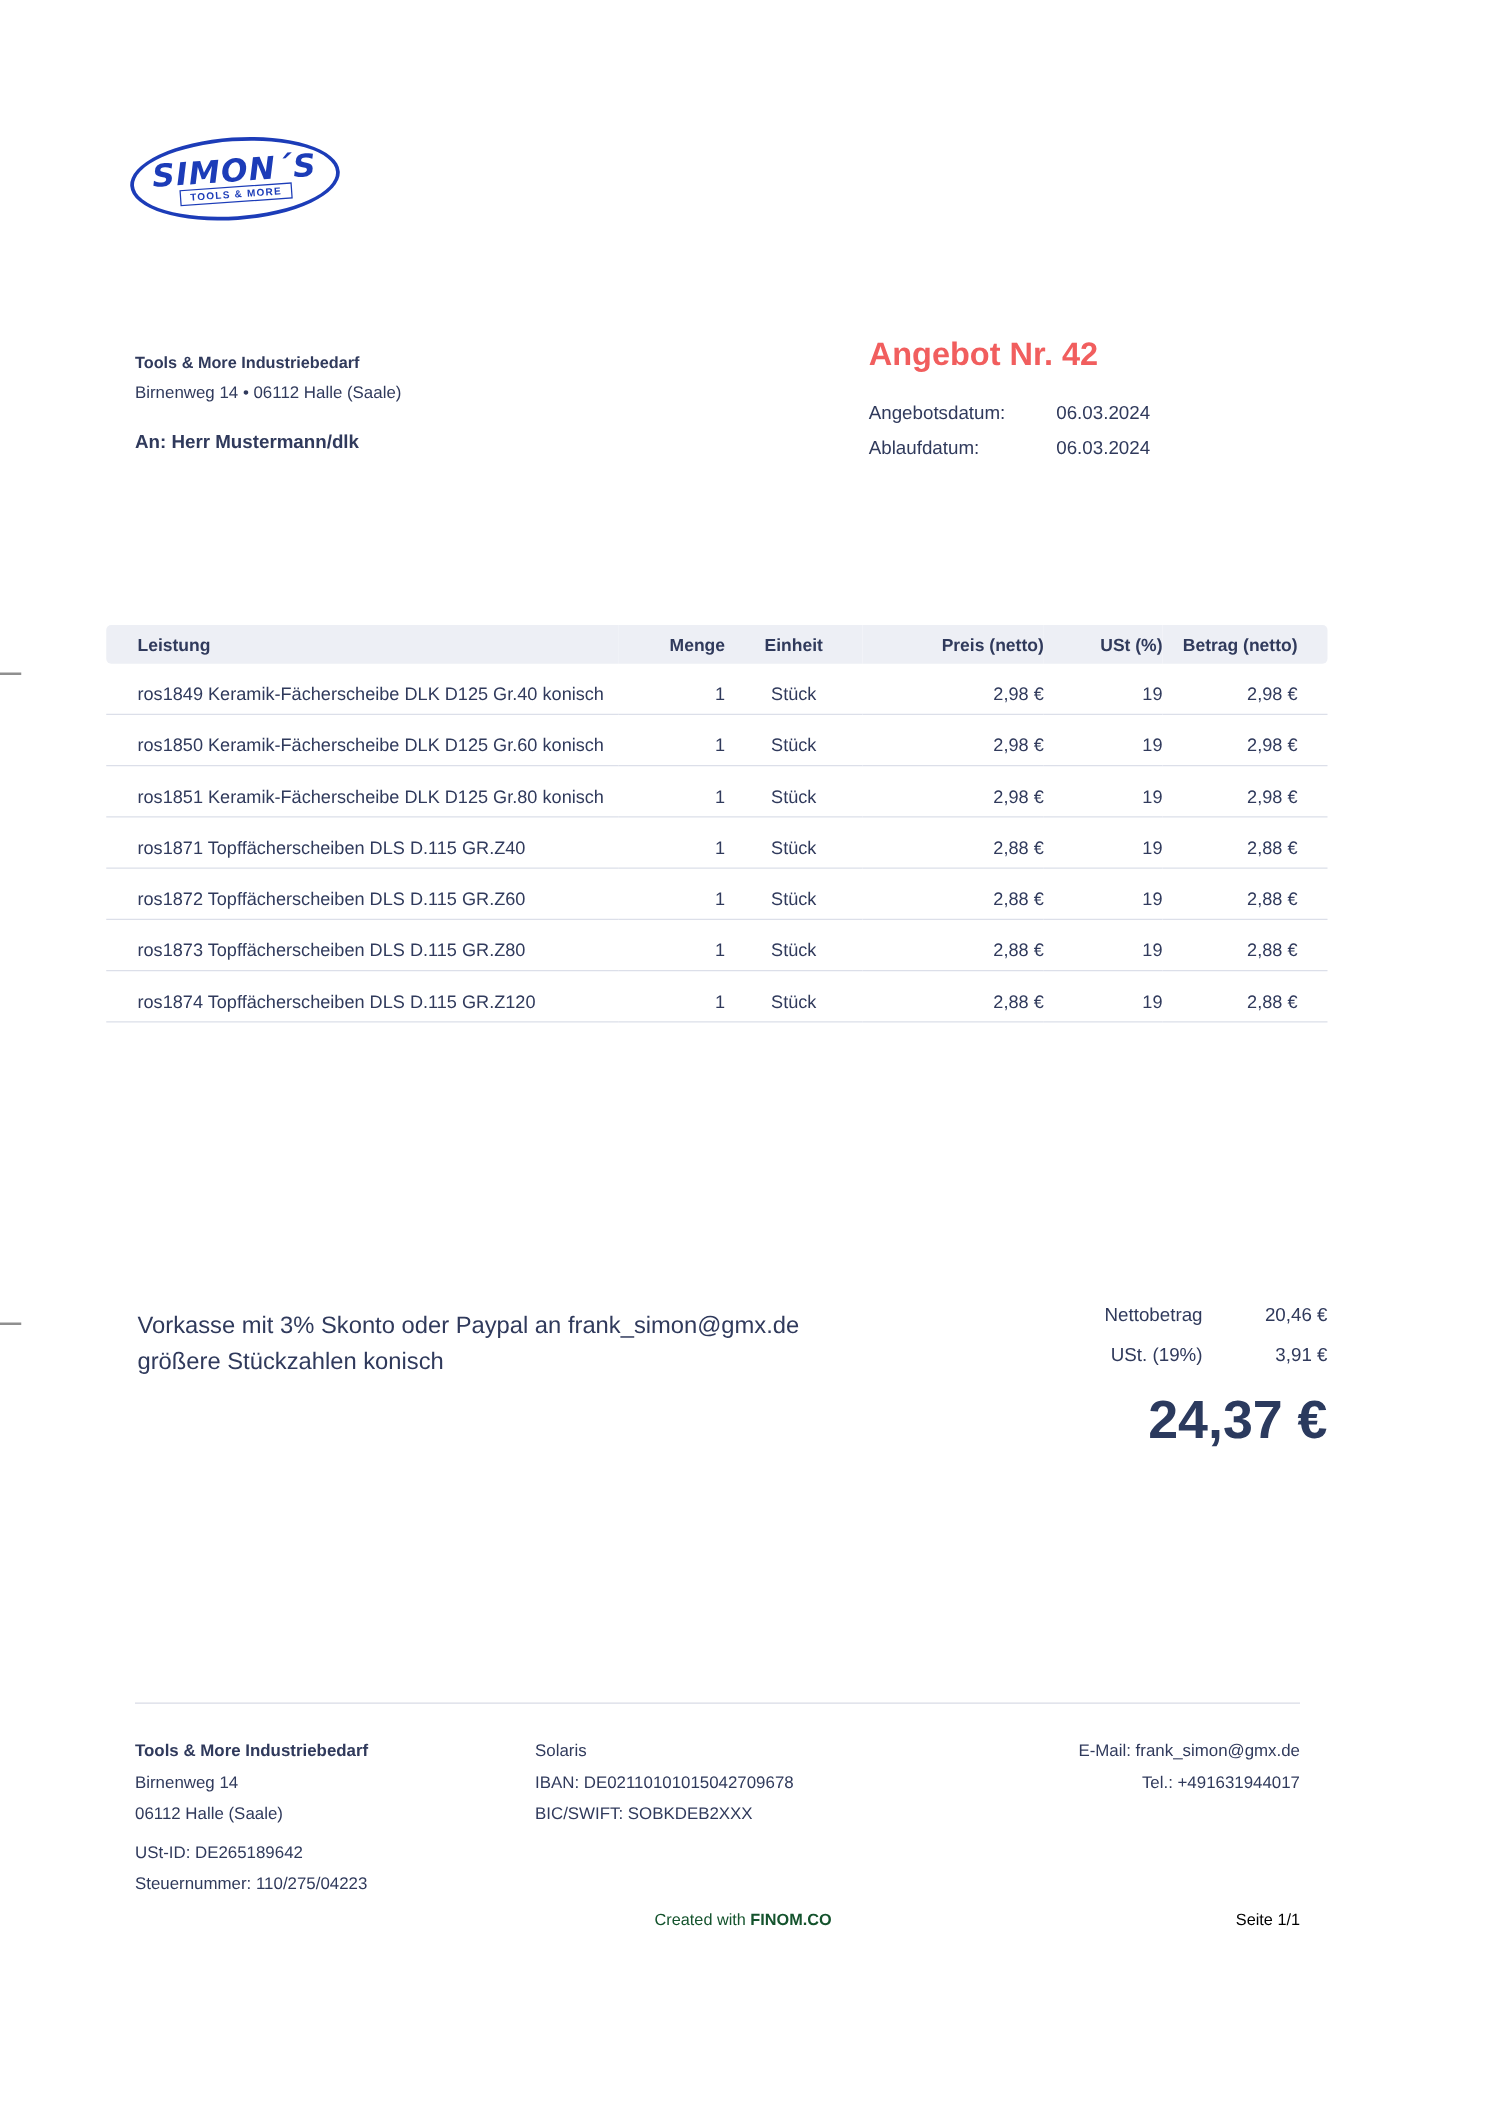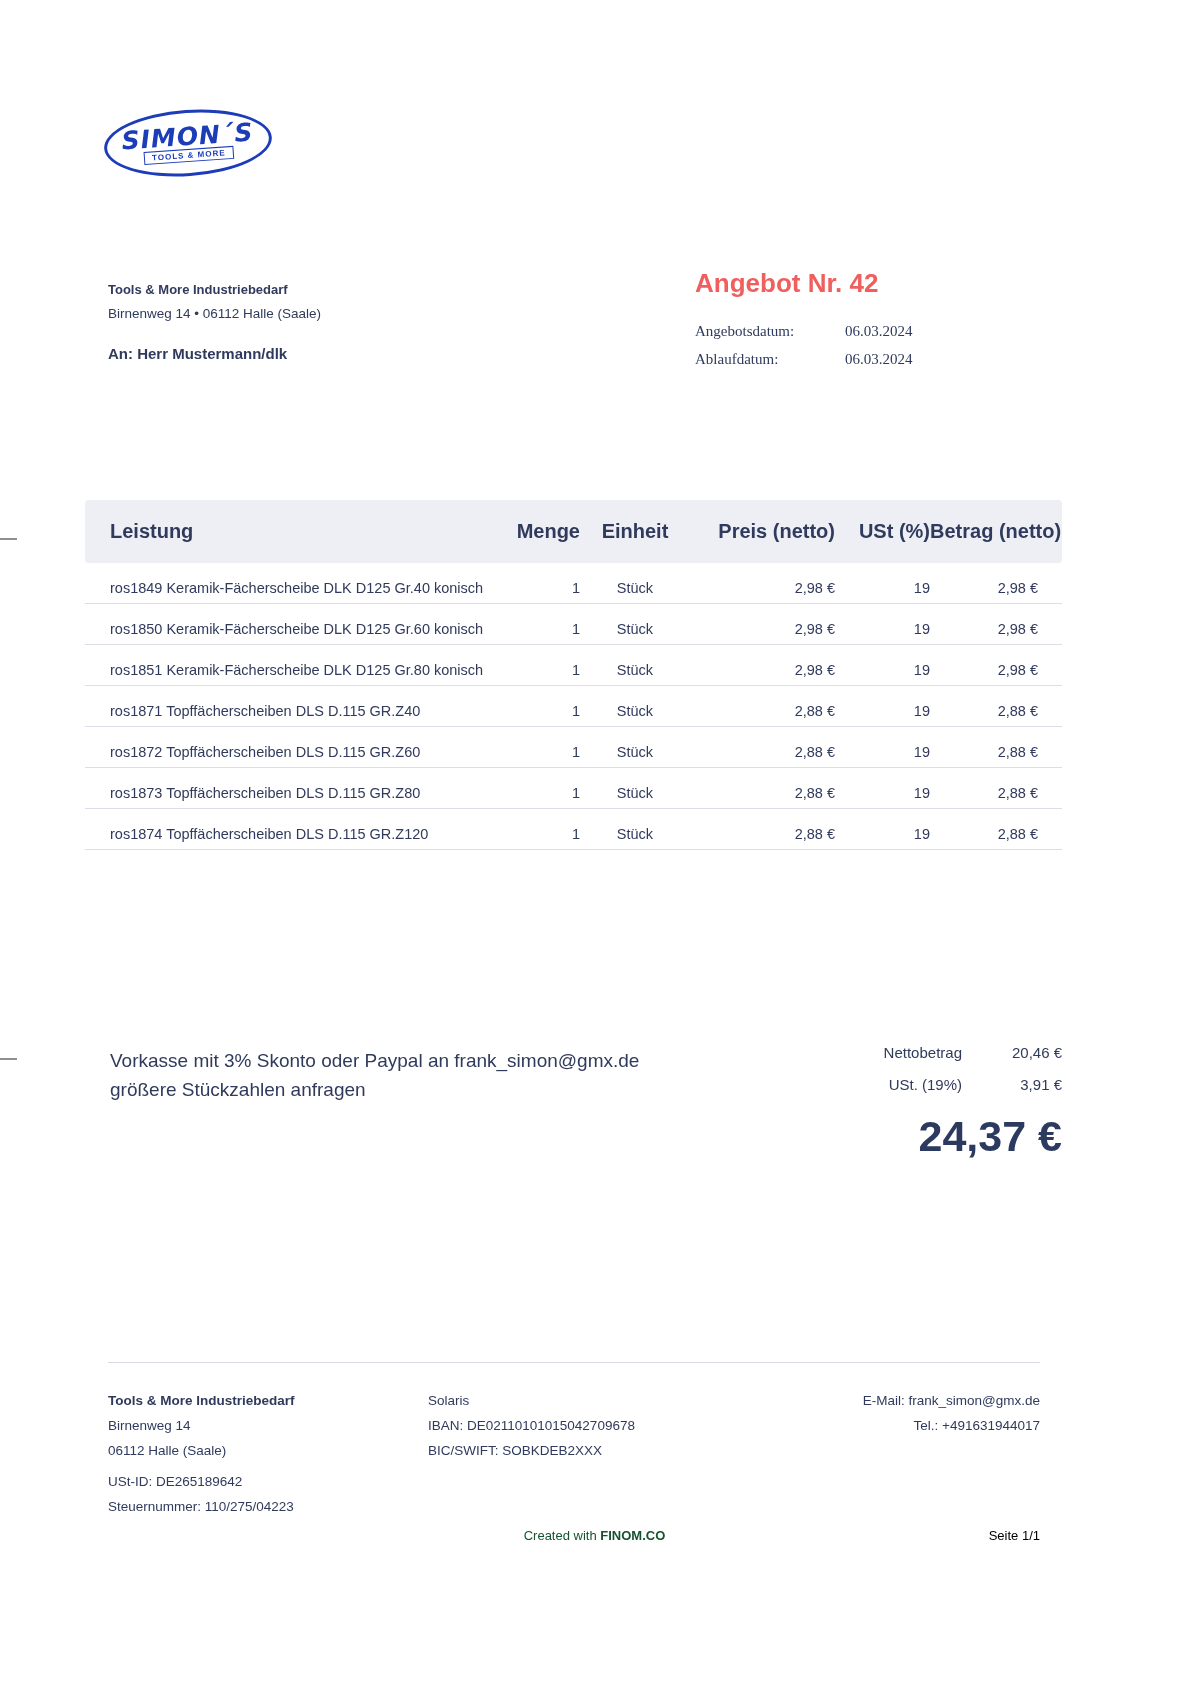--- a/index.html
+++ b/index.html
@@ -43,39 +43,39 @@
   }
 
   
   .sender { position: absolute; left: 108px; top: 282px; }
   .sender-name { font-size: 13px; font-weight: bold; margin-bottom: 9px; }
   .sender-addr { font-size: 13.5px; margin-bottom: 24px; }
   .recipient { font-size: 15px; font-weight: bold; }
 
   .offer { position: absolute; left: 695px; top: 268px; width: 350px; }
   .offer-title { font-size: 26px; font-weight: bold; color: #f15e5e; margin-bottom: 18px; }
-  .date-row { display: flex; font-size: 15px; line-height: 28px; font-family: Liberation Serif, serif; }
+  .date-row { display: flex; font-size: 15px; line-height: 28px; }
   .date-label { width: 150px; }
 
   
   .items {
     position: absolute; left: 85px; top: 500px; width: 977px;
     border-collapse: separate; border-spacing: 0;
     table-layout: fixed;
   }
   .items col.c1 { width: 410px; }
   .items col.c2 { width: 85px; }
   .items col.c3 { width: 110px; }
   .items col.c4 { width: 145px; }
   .items col.c5 { width: 95px; }
   .items col.c6 { width: 132px; }
   .items th {
     background: #edeff5;
-    font-size: 20px; font-weight: bold;
-    height: 63px; vertical-align: middle;
+    font-size: 14px; font-weight: bold;
+    height: 31px; vertical-align: middle;
     white-space: nowrap;
   }
   .items th:first-child { border-radius: 4px 0 0 4px; }
   .items th:last-child  { border-radius: 0 4px 4px 0; }
   .items td {
     font-size: 14.5px;
     padding-top: 16px; padding-bottom: 5px;
     vertical-align: top;
     border-bottom: 1px solid #dcdfe9;
     line-height: 19px;
@@ -218,21 +218,21 @@
         <td class="ac">Stück</td>
         <td class="ar">2,88 €</td>
         <td class="ar">19</td>
         <td class="ar pr">2,88 €</td>
       </tr>
     </tbody>
   </table>
 
   <div class="note">
     <div>Vorkasse mit 3% Skonto oder Paypal an frank_simon@gmx.de</div>
-    <div>größere Stückzahlen anfragen</div>
+    <div>größere Stückzahlen konisch</div>
   </div>
 
   <div class="totals">
     <div class="total-row">
       <div class="total-label">Nettobetrag</div>
       <div class="total-value">20,46 €</div>
     </div>
     <div class="total-row">
       <div class="total-label">USt. (19%)</div>
       <div class="total-value">3,91 €</div>

